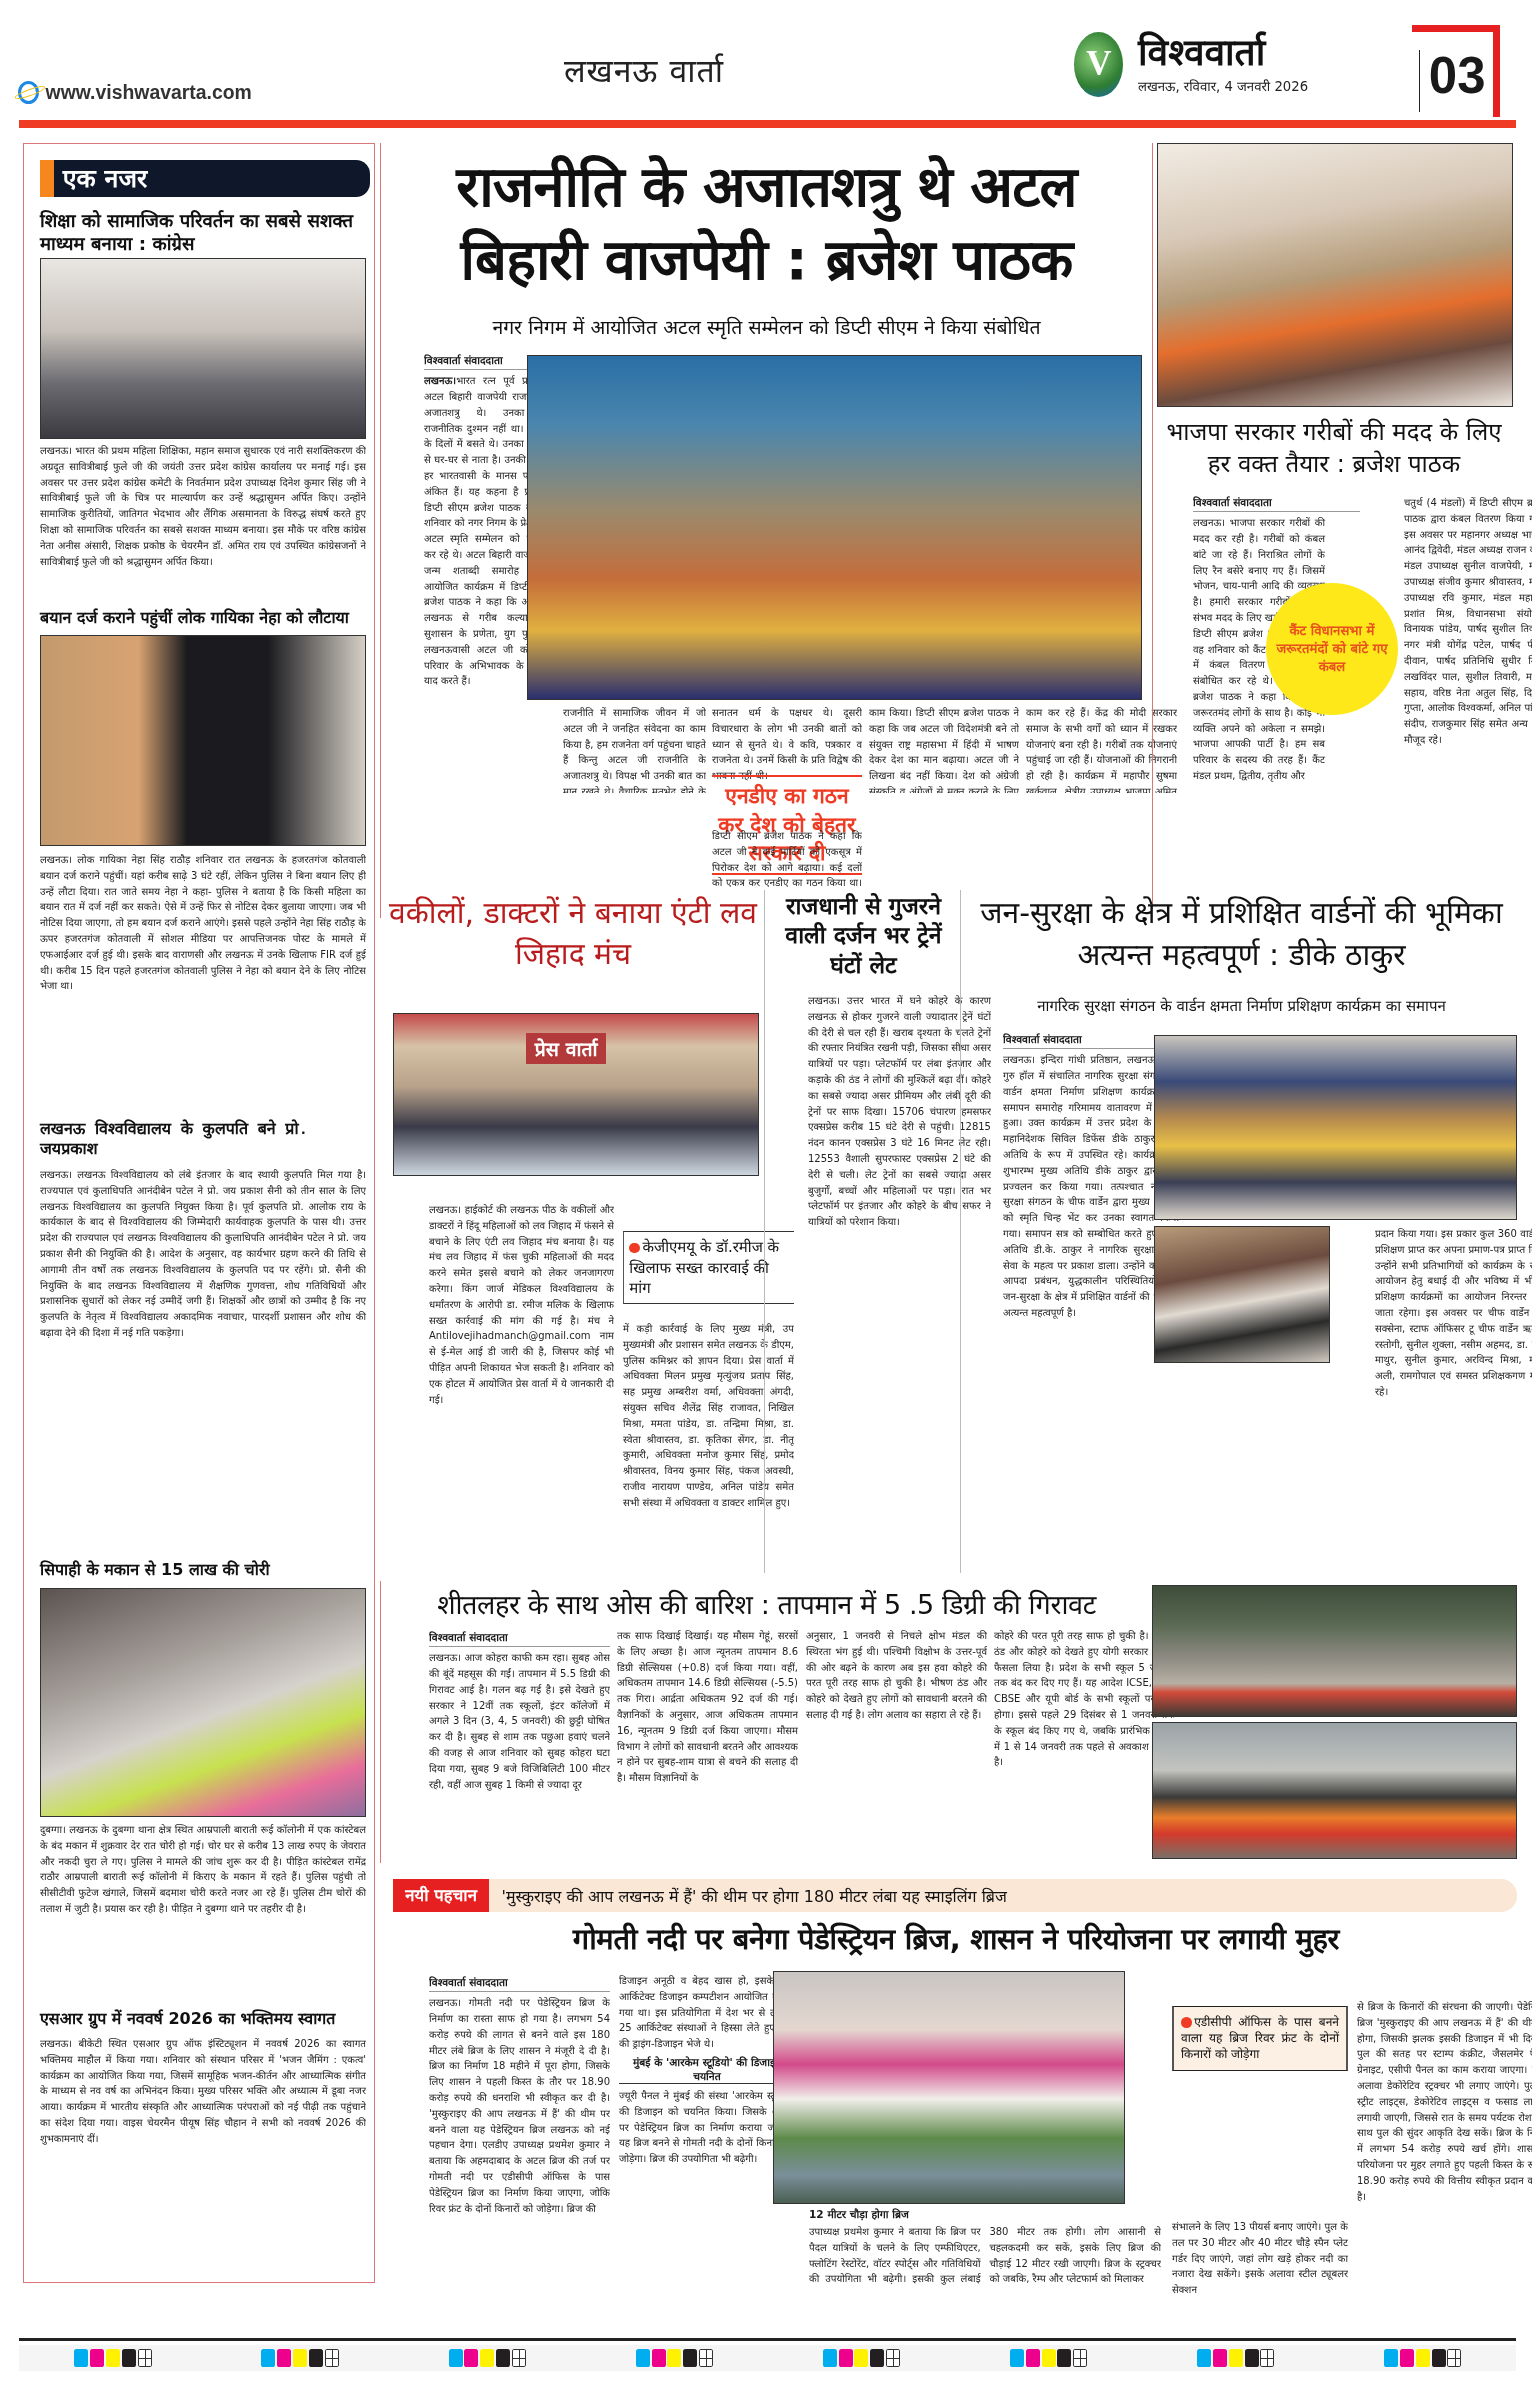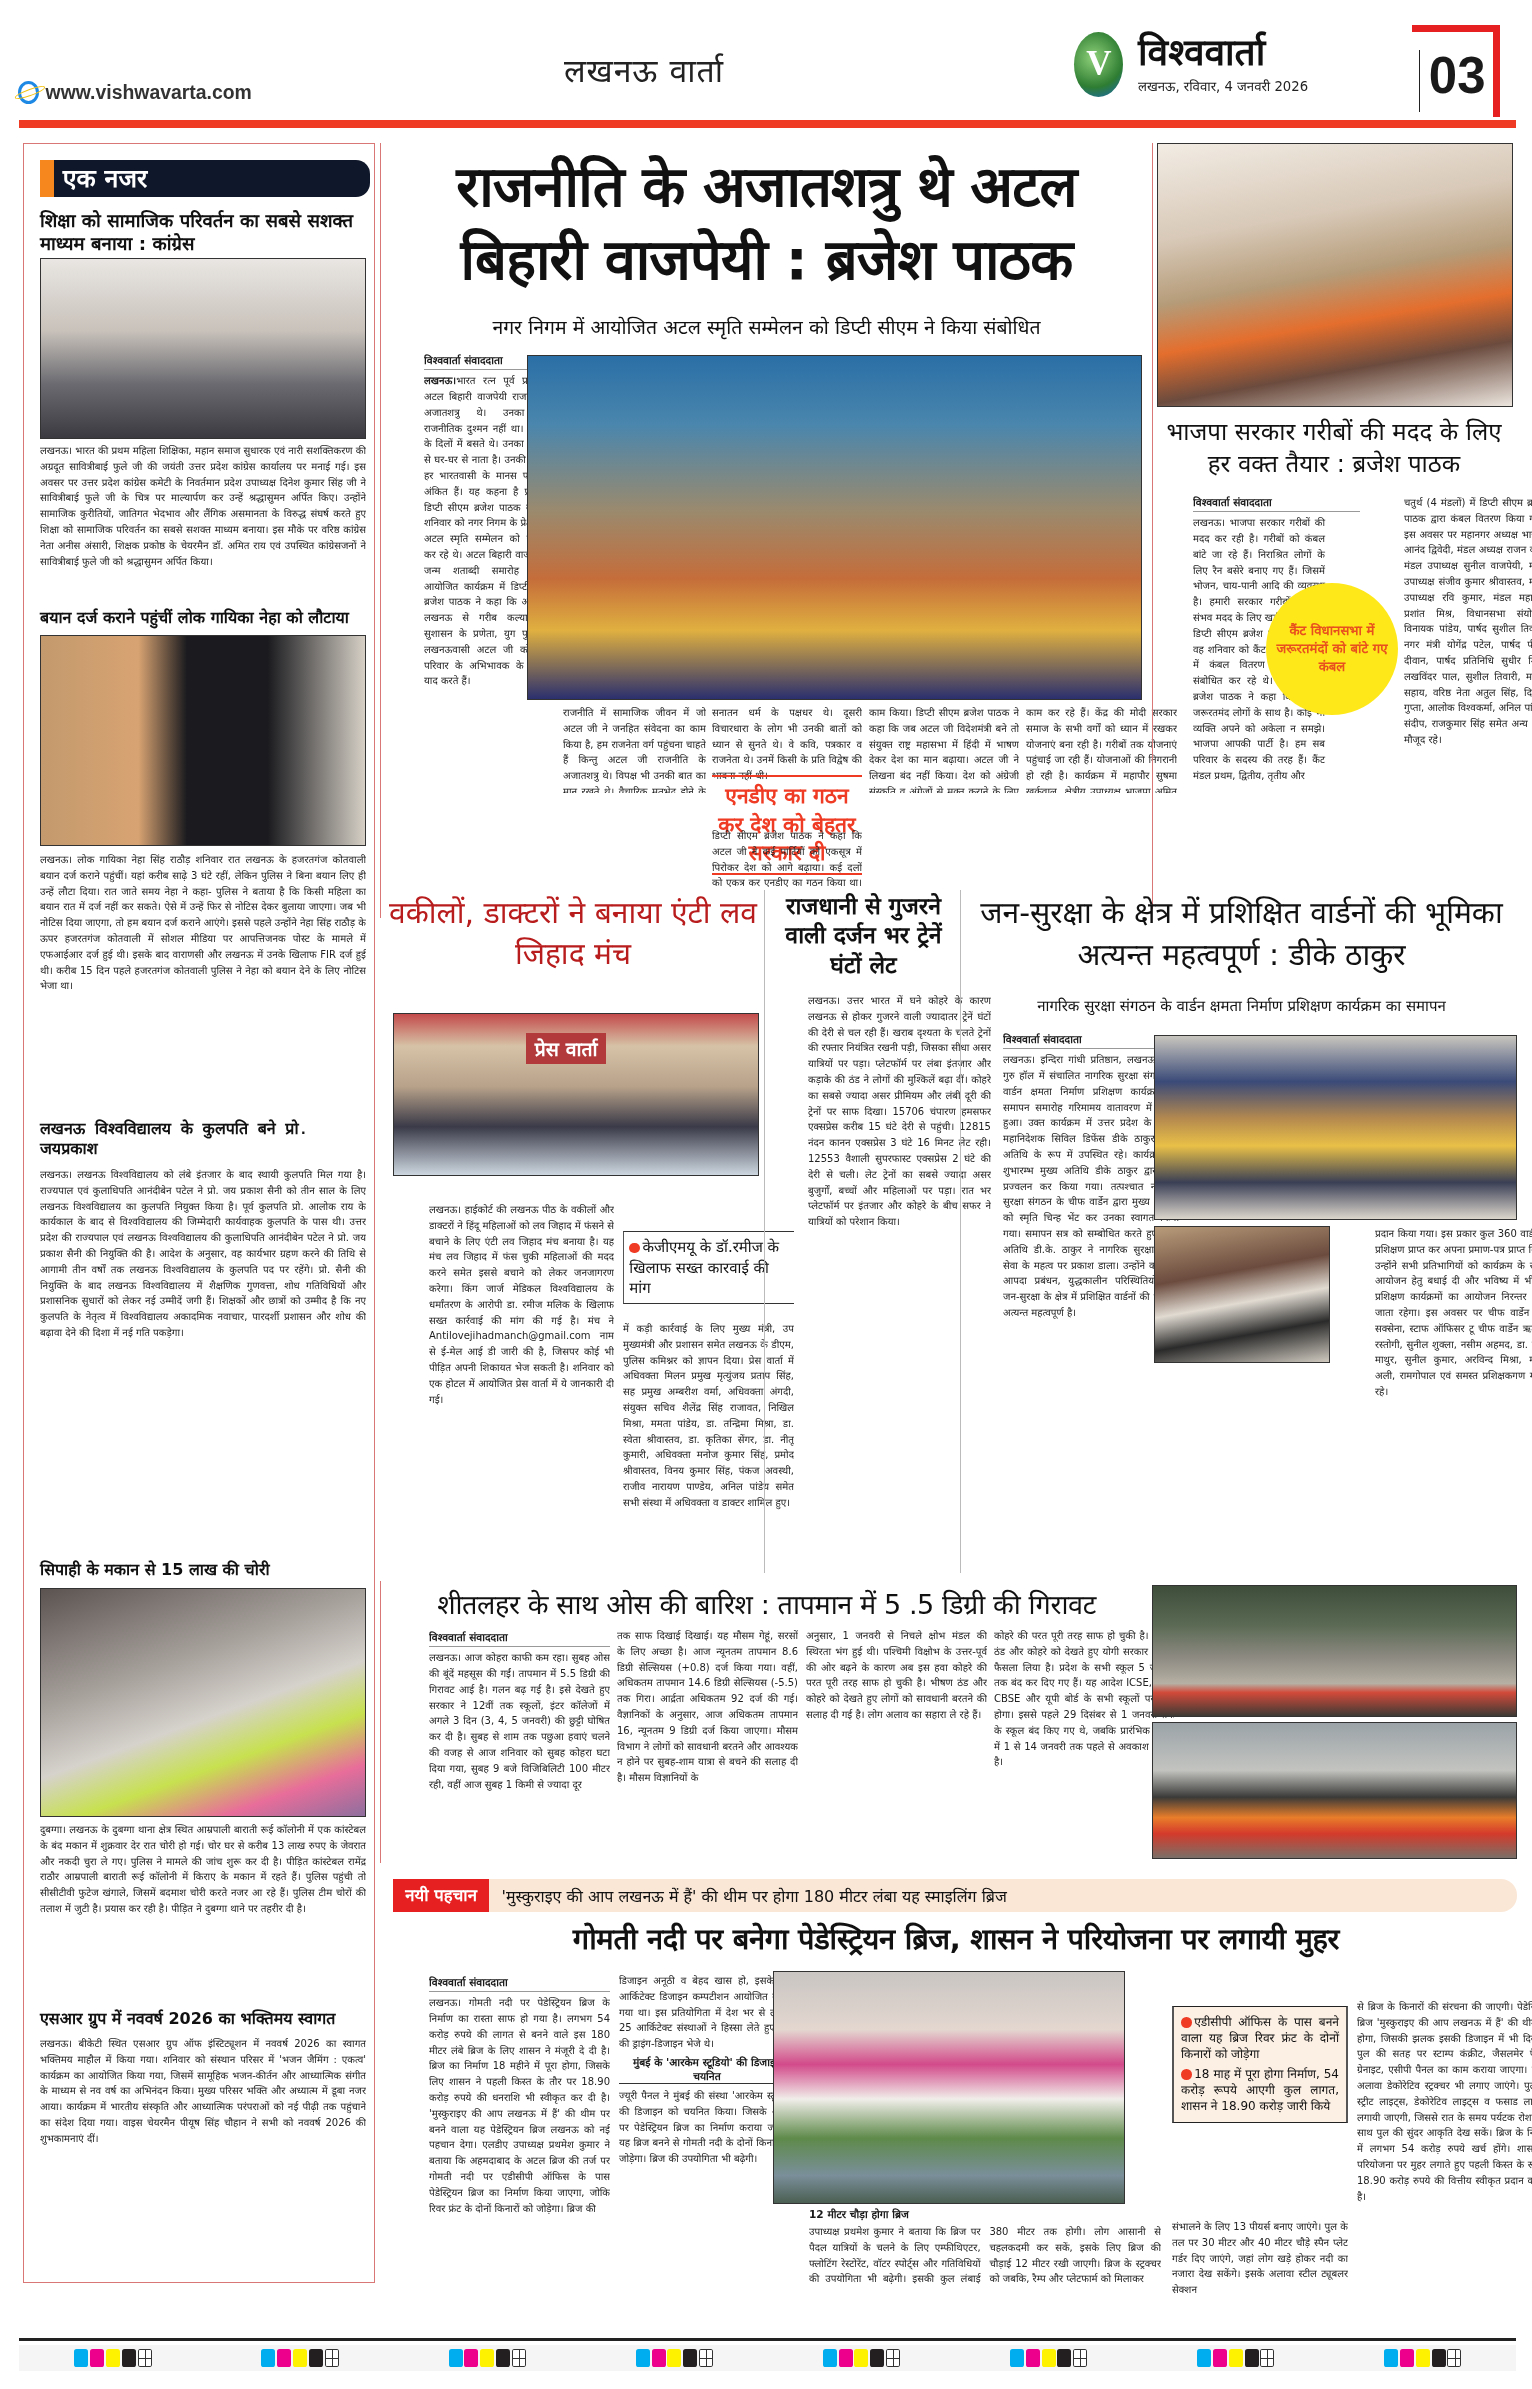--- a/index.html
+++ b/index.html
@@ -206,21 +206,20 @@
   <div class="col-text">डिजाइन अनूठी व बेहद खास हो, इसके लिए आर्किटेक्ट डिजाइन कम्पटीशन आयोजित कराया गया था। इस प्रतियोगिता में देश भर से लगभग 25 आर्किटेक्ट संस्थाओं ने हिस्सा लेते हुए ब्रिज की ड्राइंग-डिजाइन भेजे थे।</div>
   <div style="font-size:10.6px; font-weight:bold; text-align:center; margin:3.5px 0; border-bottom:0.9px solid #333;">मुंबई के 'आरकेम स्टूडियो' की डिजाइन चयनित</div>
   <div class="col-text">ज्यूरी पैनल ने मुंबई की संस्था 'आरकेम स्टूडियो' की डिजाइन को चयनित किया। जिसके आधार पर पेडेस्ट्रियन ब्रिज का निर्माण कराया जाएगा। यह ब्रिज बनने से गोमती नदी के दोनों किनारों को जोड़ेगा। ब्रिज की उपयोगिता भी बढ़ेगी।</div>
 </div>
 <div class="photo ph-bridge" style="left:773px; top:1971px; width:352px; height:233px;"></div>
 <div class="text-block" style="left:773px; top:2207px; width:352px; font-size:10.6px; font-weight:bold;">12 मीटर चौड़ा होगा ब्रिज</div>
 <div class="text-block col-text" style="left:773px; top:2224px; width:352px; height:110px; overflow:hidden; column-count:2; column-gap:8.8px;">उपाध्यक्ष प्रथमेश कुमार ने बताया कि ब्रिज पर पैदल यात्रियों के चलने के लिए एम्फीथिएटर, फ्लोटिंग रेस्टोरेंट, वॉटर स्पोर्ट्स और गतिविधियों की उपयोगिता भी बढ़ेगी। इसकी कुल लंबाई 380 मीटर तक होगी। लोग आसानी से चहलकदमी कर सकें, इसके लिए ब्रिज की चौड़ाई 12 मीटर रखी जाएगी। ब्रिज के स्ट्रक्चर को जबकि, रैम्प और प्लेटफार्म को मिलाकर</div>
 
 <div class="text-block bullet-box" style="left:1136px; top:2006px; width:176px;">
   <div><span class="dot-red"></span><span>एडीसीपी ऑफिस के पास बनने वाला यह ब्रिज रिवर फ्रंट के दोनों किनारों को जोड़ेगा</span></div>
-  <div style="margin-top:3.5px;"><span class="dot-red"></span><span>18 माह में पूरा होगा निर्माण, 54 करोड़ रूपये आएगी कुल लागत, शासन ने 18.90 करोड़ जारी किये</span></div>
 </div>
 <div class="text-block col-text" style="left:1136px; top:2219px; width:176px; height:114px; overflow:hidden;">संभालने के लिए 13 पीयर्स बनाए जाएंगे। पुल के तल पर 30 मीटर और 40 मीटर चौड़े स्पैन प्लेट गर्डर दिए जाएंगे, जहां लोग खड़े होकर नदी का नजारा देख सकेंगे। इसके अलावा स्टील ट्यूबलर सेक्शन</div>
 <div class="text-block col-text" style="left:1321px; top:1999px; width:194px; height:335px; overflow:hidden;">से ब्रिज के किनारों की संरचना की जाएगी। पेडेस्ट्रियन ब्रिज 'मुस्कुराइए की आप लखनऊ में हैं' की थीम पर होगा, जिसकी झलक इसकी डिजाइन में भी दिखेगी। पुल की सतह पर स्टाम्प कंक्रीट, जैसलमेर पैनल, ग्रेनाइट, एसीपी पैनल का काम कराया जाएगा। इसके अलावा डेकोरेटिव स्ट्रक्चर भी लगाए जाएंगे। पुल पर स्ट्रीट लाइट्स, डेकोरेटिव लाइट्स व फसाड लाइटिंग लगायी जाएगी, जिससे रात के समय पर्यटक रोशनी के साथ पुल की सुंदर आकृति देख सकें। ब्रिज के निर्माण में लगभग 54 करोड़ रुपये खर्च होंगे। शासन ने परियोजना पर मुहर लगाते हुए पहली किस्त के रूप में 18.90 करोड़ रुपये की वित्तीय स्वीकृत प्रदान कर दी है।</div>
 
 <div class="abs bottom-rule"></div>
 <div class="abs cmyk-row">
   <div class="cmyk">
       <span style="background:#00aeef"></span>
       <span style="background:#ec008c"></span>
       <span style="background:#fff200"></span>

